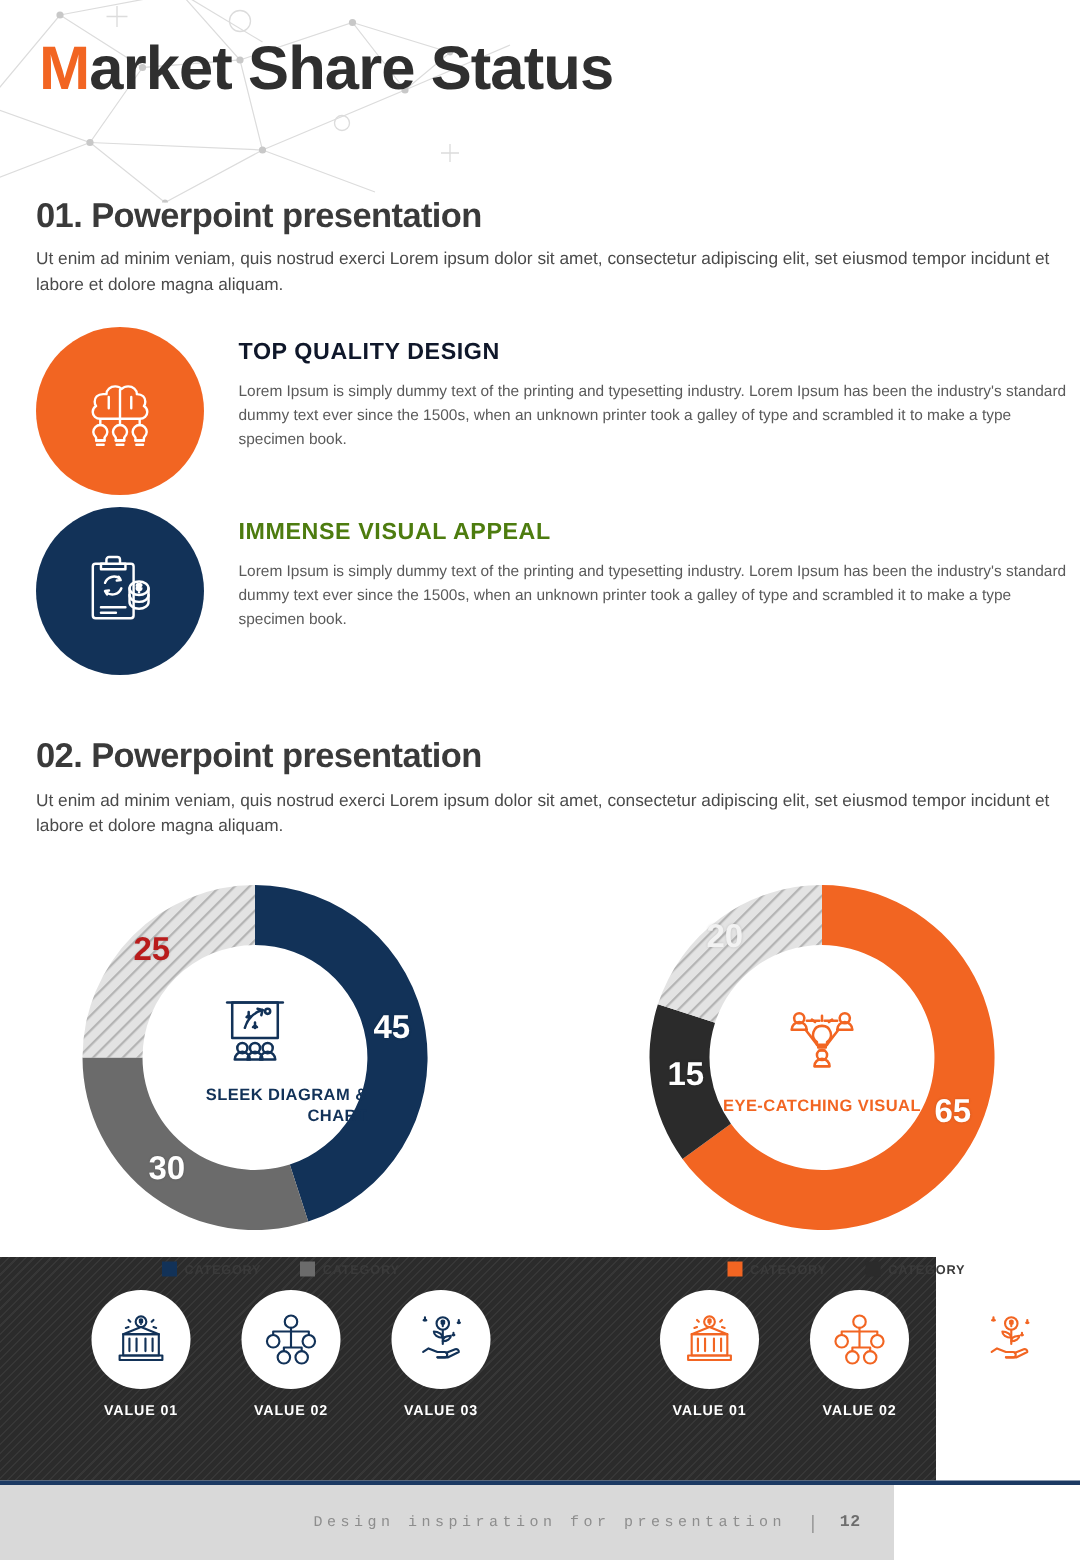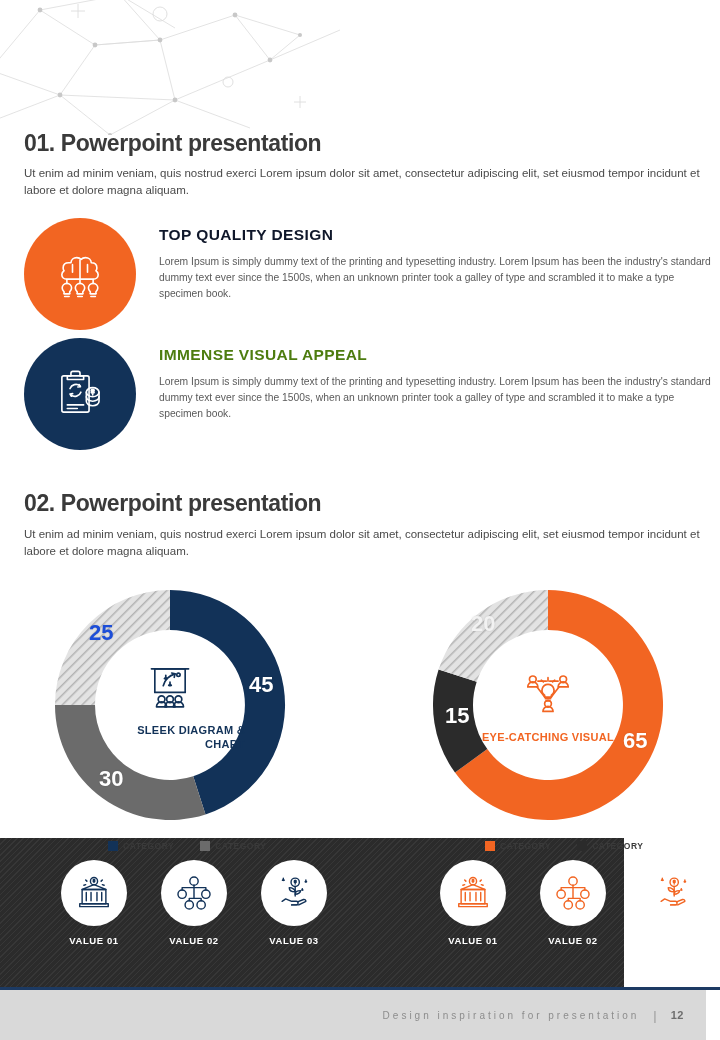--- a/index.html
+++ b/index.html
@@ -88,22 +88,22 @@
     margin: 0 auto; display: flex; align-items: center; justify-content: center;
   }
   .val-label {
     margin-top: 9px; font-size: 9.5px; font-weight: bold; color: #fff;
     letter-spacing: 0.6px;
   }
 
   
   .footer-line { position: absolute; left: 0; top: 987px; width: 720px; height: 3px; background: #1c3a63; }
   .footer {
-    position: absolute; left: 0; top: 990px; width: 706px; height: 50px;
-    background: #d9d9d9; display: flex; align-items: center; justify-content: flex-end;
+    position: absolute; left: 0; top: 990px; width: 596px; height: 50px;
+    background: #d9d9d9; display: flex; align-items: center; justify-content: flex-end; font-family: Liberation Mono, monospace;
   }
   .footer-txt {
     font-size: 10px; color: #8d8d8d; letter-spacing: 3px; margin-right: 14px;
   }
   .footer-sep { color: #9a9a9a; font-size: 13px; margin-right: 14px; }
   .footer-num { font-size: 11px; font-weight: bold; color: #6e6e6e; margin-right: 22px; letter-spacing: 0.5px; }
 </style>
 </head>
 <body>
 
@@ -135,20 +135,23 @@
         <circle cx="120" cy="-5" r="2"></circle>
     </g>
     <g stroke="#dcdcdc" stroke-width="0.9" fill="none">
       <circle cx="160" cy="14" r="7"></circle>
       <circle cx="228" cy="82" r="5"></circle>
       <path d="M78 4 L78 18 M71 11 L85 11"></path>
       <path d="M300 96 L300 108 M294 102 L306 102"></path>
     </g>
   </svg>
 
+  <div class="title">
+    <span class="accent">M</span><span>arket Share Status</span>
+  </div>
 
   <div class="sec-head" style="top:130px">01. Powerpoint presentation</div>
   <div class="sec-sub" style="top:165px">Ut enim ad minim veniam, quis nostrud exerci   Lorem ipsum dolor sit amet, consectetur adipiscing elit, set eiusmod tempor incidunt et labore et dolore magna aliquam.</div>
 
   <div class="feat" style="top:218px">
     <div class="feat-circle c-orange">
       <svg width="60" height="60" viewBox="0 0 64 64">
         <g fill="none" stroke="#fff" stroke-width="1.7" stroke-linecap="round" stroke-linejoin="round">
           <path d="M20 20c-4 0-6 2.5-6 5.5 0 1.3.4 2.3 1 3-1.6 1-2.4 2.5-2.4 4.2 0 2.8 2.3 4.8 5.4 4.8h28c3.1 0 5.4-2 5.4-4.8 0-1.7-.8-3.2-2.4-4.2.6-.7 1-1.7 1-3 0-3-2-5.5-6-5.5 0-3.2-2.7-5.5-6.2-5.5-1.9 0-3.5.7-4.6 1.9-1.1-1.2-2.7-1.9-4.6-1.9-3.5 0-6.2 2.3-6.2 5.5z"></path>
           <path d="M32 17v20M24 22v8M40 22v8"></path>
@@ -205,21 +208,21 @@
 
         <path d="M0,-115 A115,115 0 0,1 35.5,109.4 L23.2,71.3 A75,75 0 0,0 0,-75 Z" fill="#123258"></path>
 
         <path d="M35.5,109.4 A115,115 0 0,1 -115,0 L-75,0 A75,75 0 0,0 23.2,71.3 Z" fill="#6b6b6b"></path>
 
         <path d="M-115,0 A115,115 0 0,1 0,-115 L0,-75 A75,75 0 0,0 -75,0 Z" fill="url(#hatch1)"></path>
       </g>
     </svg>
     <div class="slice-val" style="left:204px; top:92px;">45</div>
     <div class="slice-val" style="left:54px; top:186px;">30</div>
-    <div class="slice-val" style="left:44px; top:40px; color:#1d4ed8;">25</div>
+    <div class="slice-val" style="left:44px; top:40px; color:#b91c1c;">25</div>
     <div class="donut-center">
       <svg width="54" height="54" viewBox="0 0 64 64">
         <g fill="none" stroke="#123258" stroke-width="2" stroke-linecap="round" stroke-linejoin="round">
           <path d="M10 12h44"></path>
           <rect x="14" y="12" width="36" height="28"></rect>
           <path d="M24 32c2-7 7-12 14-14"></path>
           <path d="M34 17l4 1-1 4"></path>
           <path d="M27 22l1.6 1.6M27 22l-1.6 1.6M27 22v2.4M27 22v-2.4"></path>
           <path d="M32 30l1.5 1.5M32 30l-1.5 1.5M32 30v2.2M32 30v-2.2"></path>
           <circle cx="42" cy="19" r="2"></circle>

